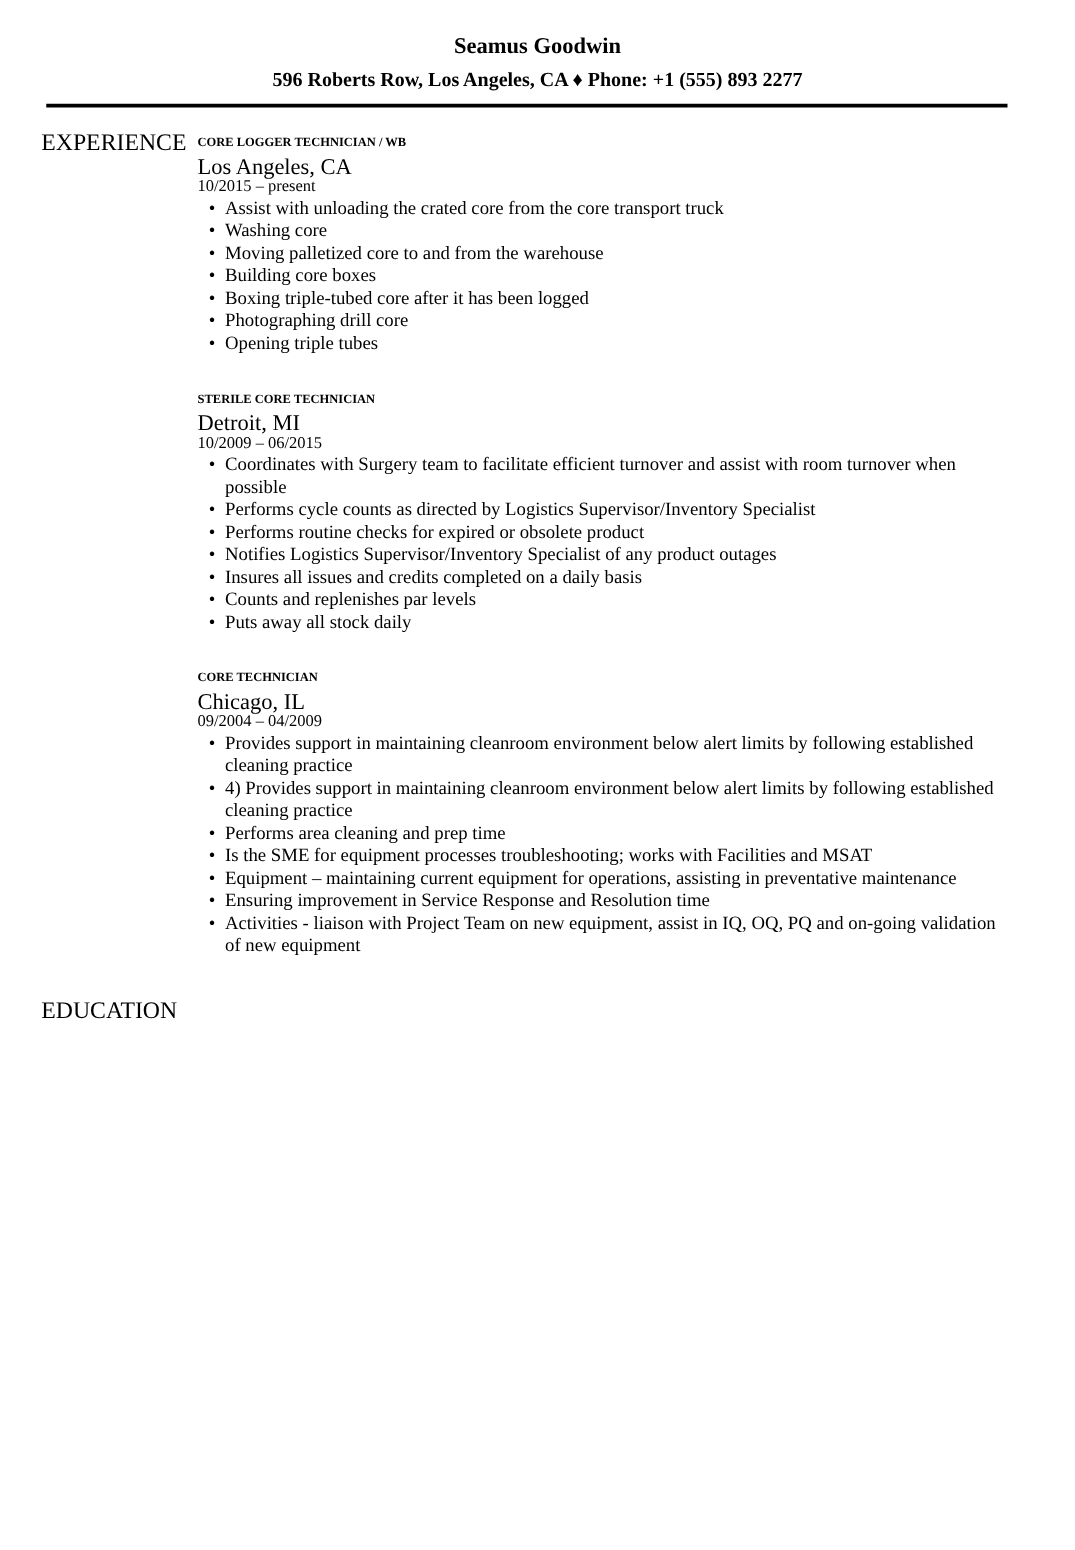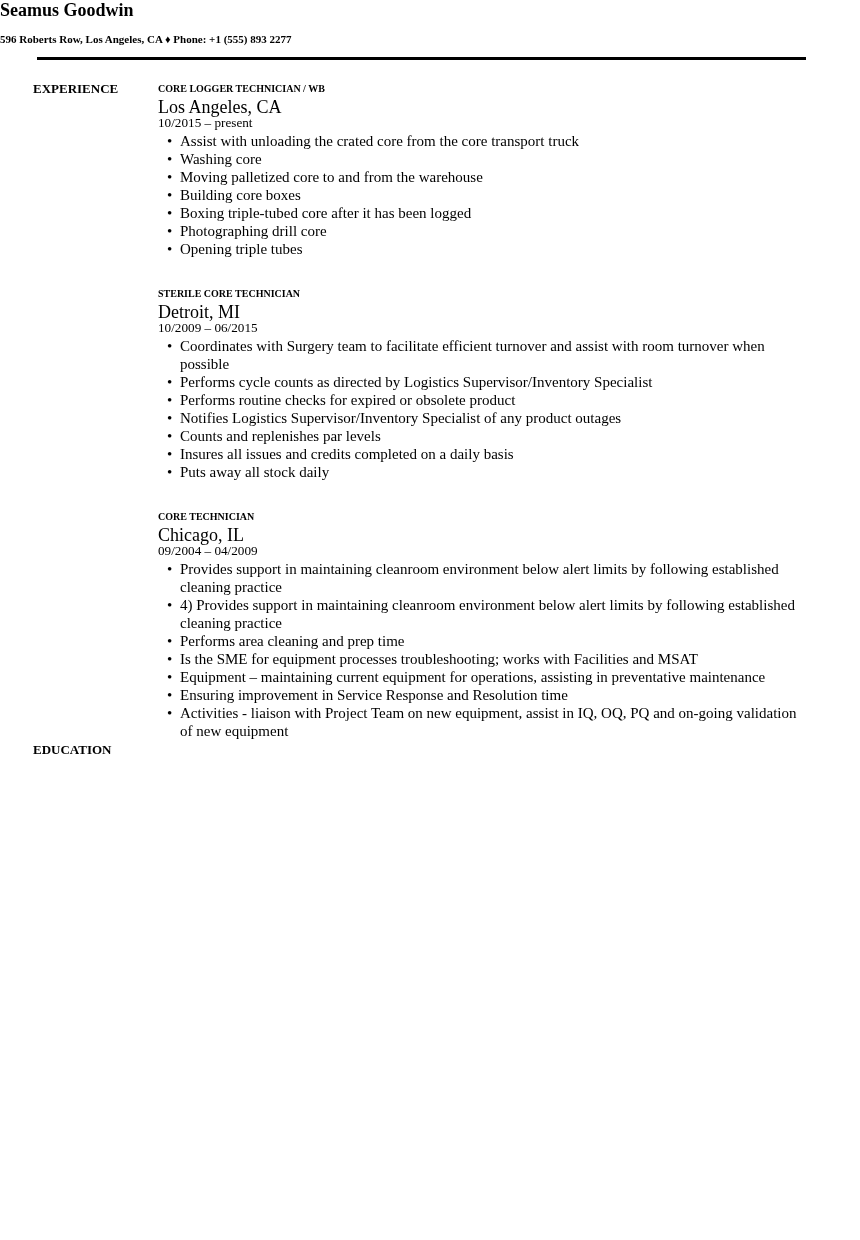--- a/index.html
+++ b/index.html
@@ -7,51 +7,51 @@
   .page {
     position: relative;
     width: 860px;
     height: 1240px;
     background: #ffffff;
     color: #000000;
     font-family: "Liberation Serif", "DejaVu Serif", serif;
     overflow: hidden;
   }
   
-  .hdr { }
+  .hdr { text-align: center; padding-top: 26px; }
   .person-name {
     font-size: 18px;
     font-weight: bold;
     margin: 0;
     line-height: 20px;
   }
   .contact-line {
-    font-size: 11px;
+    font-size: 16px;
     font-weight: bold;
     margin: 11px 0 0 0;
     line-height: 16px;
   }
   .rule {
     border: none;
     border-top: 3px solid #000000;
     margin: 10px 54px 0 37px;
   }
   
   .section-row {
     display: flex;
     align-items: flex-start;
     padding-left: 33px;
   }
   .section-row.experience { margin-top: 19px; }
-  .section-row.education { }
+  .section-row.education { margin-top: 33px; }
   .label-col {
     flex: 0 0 125px;
     width: 125px;
-    font-size: 13px;
-    font-weight: bold;
+    font-size: 19px;
+    font-weight: normal;
     line-height: 19px;
   }
   .content-col {
     flex: 0 1 auto;
     width: 654px;
     max-width: 654px;
   }
   
   .job + .job { margin-top: 26px; }
   .job-title {
@@ -133,22 +133,22 @@
 
       <div class="job">
         <h2 class="job-title">STERILE CORE TECHNICIAN</h2>
         <div class="job-location">Detroit, MI</div>
         <div class="job-dates">10/2009 – 06/2015</div>
         <ul class="bullets">
           <li>Coordinates with Surgery team to facilitate efficient turnover and assist with room turnover when possible</li>
           <li>Performs cycle counts as directed by Logistics Supervisor/Inventory Specialist</li>
           <li>Performs routine checks for expired or obsolete product</li>
           <li>Notifies Logistics Supervisor/Inventory Specialist of any product outages</li>
+          <li>Insures all issues and credits completed on a daily basis</li>
           <li>Counts and replenishes par levels</li>
-          <li>Insures all issues and credits completed on a daily basis</li>
           <li>Puts away all stock daily</li>
         </ul>
       </div>
 
       <div class="job">
         <h2 class="job-title">CORE TECHNICIAN</h2>
         <div class="job-location">Chicago, IL</div>
         <div class="job-dates">09/2004 – 04/2009</div>
         <ul class="bullets">
           <li>Provides support in maintaining cleanroom environment below alert limits by following established cleaning practice</li>

